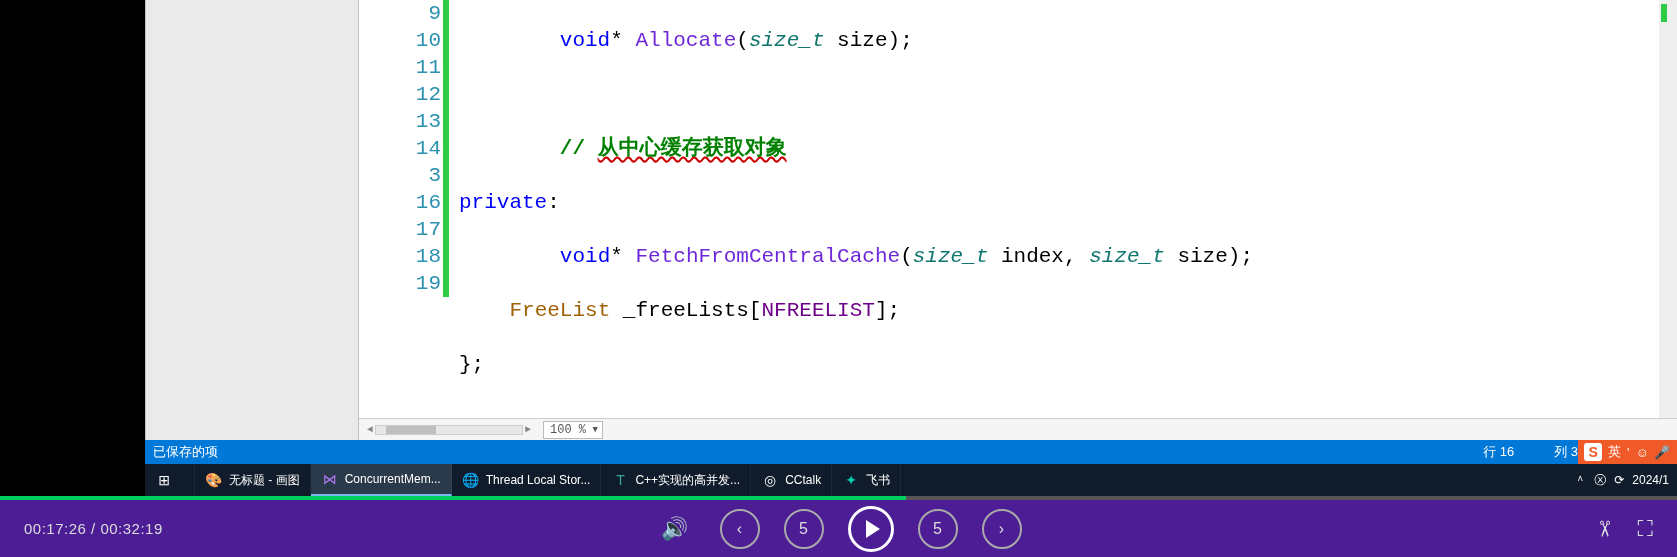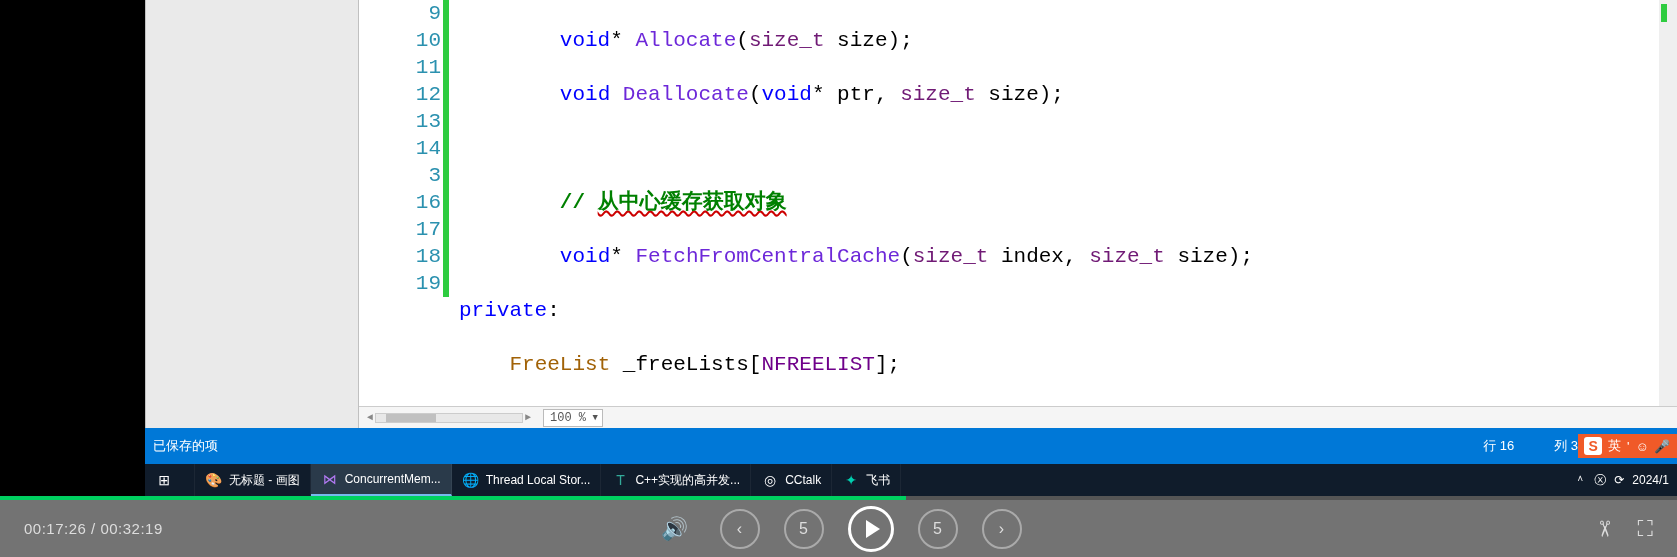--- a/index.html
+++ b/index.html
@@ -81,21 +81,21 @@
   white-space: pre;
   color: #000;
   padding-left: 10px;
 }
 .code-line { height: 27px; }
 .kw { color: #0000ff; }
 .type { color: #a16207; }
 .comment { color: #008000; font-weight: bold; }
 .comment-u { text-decoration: underline wavy #c00; margin-top: 24px; }
 .func { color: #6d28d9; }
-.param { color: #701a75; }
+.param { color: #0f766e; font-style: italic; }
 .mac { color: #6f008a; }
 .editor-bottom {
   height: 22px;
   display: flex;
   align-items: center;
   background: #f5f5f5;
   border-top: 1px solid #ccc;
   font-size: 12px;
   color: #555;
 }
@@ -152,21 +152,21 @@
   background: #efefef;
 }
 .vscroll .marker {
   position: absolute;
   left: 2px;
   width: 6px;
   height: 18px;
   background: #2ecc40;
 }
 .vs-status {
-  height: 36px;
+  height: 24px;
   background: #0078d7;
   color: #fff;
   display: flex;
   align-items: center;
   font-size: 13px;
   font-family: "Microsoft YaHei", sans-serif;
   padding: 0 8px;
 }
 .vs-status .left { flex: 1; }
 .vs-status .stat { margin-left: 40px; }
@@ -230,21 +230,21 @@
   padding-right: 8px;
   gap: 8px;
   font-size: 12px;
 }
 .player-bar {
   position: absolute;
   left: 0;
   right: 0;
   bottom: 0;
   height: 61px;
-  background: #737373;
+  background: #4c1d95;
   display: flex;
   flex-direction: column;
 }
 .progress-track {
   height: 4px;
   background: #555;
   position: relative;
 }
 .progress-fill {
   position: absolute;
@@ -323,25 +323,24 @@
             <span class="lineno">14</span>
             <span class="lineno">3</span>
             <span class="lineno">16</span>
             <span class="lineno">17</span>
             <span class="lineno">18</span>
             <span class="lineno">19</span>
             <div class="change-bar"></div>
           </div>
           <div class="code-content">
 <div class="code-line"><span class="kw">        void</span><span>* </span><span class="func">Allocate</span>(<span class="param">size_t</span><span> size);</span></div>
-<div class="code-line"><span>        </span><span class="kw">void</span><span class="func"> Deallocate</span><span>(</span><span class="kw">void</span><span>* ptr, </span><span class="param">size_t</span><span> size);</span></div>
 <div class="code-line"></div>
 <div class="code-line"><span>        </span><span class="comment"><span>// </span><span class="comment-u">从中心缓存获取对象</span></span></div>
+<div class="code-line"><span class="kw">private</span><span>:</span></div>
 <div class="code-line"><span>        </span><span class="kw">void</span><span>* </span><span class="func">FetchFromCentralCache</span><span>(</span><span class="param">size_t</span><span> index, </span><span class="param">size_t</span><span> size);</span></div>
-<div class="code-line"><span class="kw">private</span><span>:</span></div>
 <div class="code-line"><span>    </span><span class="type">FreeList</span><span> _freeLists[</span><span class="mac">NFREELIST</span><span>];</span></div>
 <div class="code-line"><span>};</span></div>
 
 
 
           </div>
         </div>
         <div class="editor-bottom">
           <div class="hscroll">
             <span class="arrow">◄</span>

